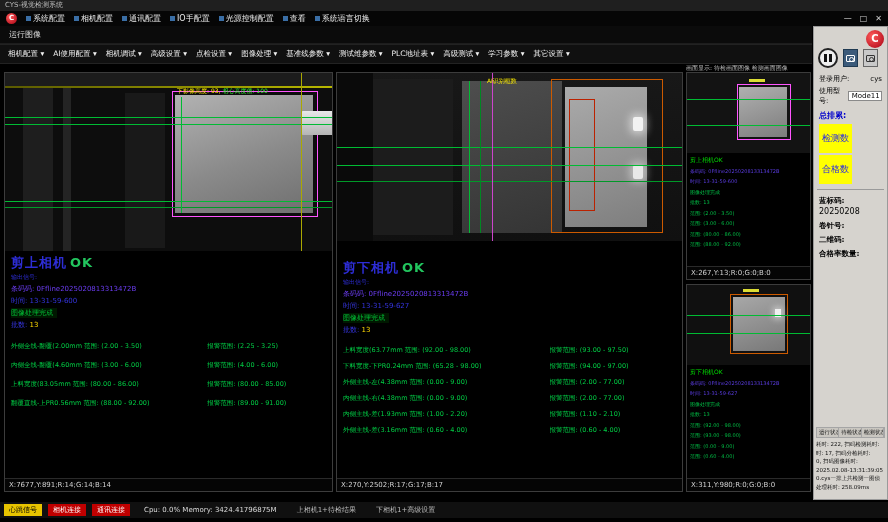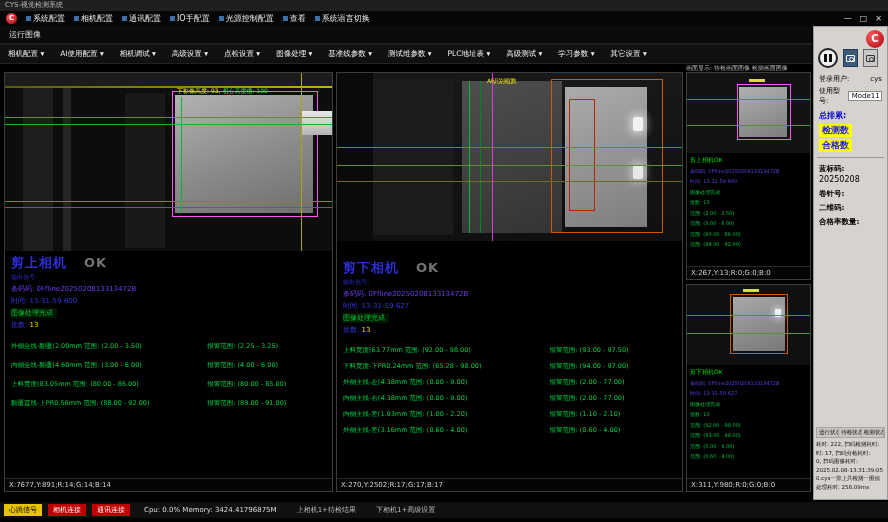--- a/index.html
+++ b/index.html
@@ -17,32 +17,32 @@
           background:radial-gradient(circle at 35% 35%, #ff5a5a, #a80012);
           color:#fff; font-size:7px; line-height:11px; text-align:center; font-weight:bold; }
   .menu-item { display:flex; align-items:center; gap:2px; white-space:nowrap; cursor:default; }
   .mi { width:5px; height:5px; background:#3a6ea5; display:inline-block; }
   .win-controls { margin-left:auto; display:flex; gap:8px; color:#cfcfcf; font-size:8px; }
   .tabrow { position:absolute; left:0; top:26px; width:812px; height:18px; background:#0b0b0b;
             border-bottom:1px solid #1d1d1d; color:#dcdcdc; font-size:8px;
             display:flex; align-items:center; padding-left:9px; }
   .toolbar { position:absolute; left:0; top:44px; width:812px; height:20px; background:#101010;
              border-top:1px solid #222; border-bottom:1px solid #222;
-             display:flex; align-items:center; gap:16px; padding:0 8px; color:#f2f2f2;
+             display:flex; align-items:center; gap:9px; padding:0 8px; color:#f2f2f2;
              font-size:7.5px; white-space:nowrap; }
 
   
   .panel { position:absolute; background:#000; border:1px solid #3c3c3c; }
   .img { position:relative; width:100%; overflow:hidden; background:#0d0d0d; }
   .coordbar { position:absolute; left:0; bottom:0; width:100%; height:13px; background:#050505;
               border-top:1px solid #2a2a2a; color:#d2d2d2; font-size:7px; line-height:12px; padding-left:4px; }
   .txt { padding:3px 6px 0 6px; }
   .result { font-size:13px; font-weight:bold; letter-spacing:1px; }
   .result .nm { color:#2d2dd6; }
-  .result .ok { color:#737373; margin-left:17px;text-align:center; }
+  .result .ok { color:#22c55e; margin-left:3px;text-align:center; }
   .sig { color:#2d2dd6; font-size:6px; margin-top:1px; }
   .bc  { color:#6a3cf0; font-size:7px; margin-top:2px; }
   .tm  { color:#3535e0; font-size:7px; margin-top:2px; }
   .st  { color:#00c236; font-size:7px; margin-top:2px; background:rgba(0,70,0,.35); width:fit-content; padding-right:4px; }
   .bt  { font-size:7px; margin-top:2px; }
   .bt .bl { color:#3535e0; } .bt .bv { color:#ffd900; }
   .meas { margin-top:7px; }
   .mrow { display:flex; font-size:6.5px; color:#00cc44;gap:39px; }
   .mrow.h19 { line-height:19px; } .mrow.h16 { line-height:16px; }
   .mtext { width:57%; white-space:nowrap; overflow:hidden; }
@@ -70,22 +70,22 @@
   .tool-btn { width:15px; height:18px; border:1px solid #666; display:flex; align-items:center; justify-content:center; }
   .tool-btn.sel { background:#3b5a7a; border-color:#203a52; }
   .tool-btn.plain { background:#c9c9c9; }
   .cam { width:9px; height:7px; border:1px solid #fff; border-radius:1px; position:relative; }
   .cam::after { content:""; position:absolute; left:2px; top:1px; width:3px; height:3px; border:1px solid #fff; border-radius:50%; }
   .cam.dark { border-color:#333; } .cam.dark::after { border-color:#333; }
   .side-body { position:absolute; left:0; top:46px; right:0; }
   .frow { display:flex; justify-content:space-between; align-items:center; padding:1px 5px; font-size:7px; }
   .fval.box { background:#fff; border:1px solid #8a8a8a; padding:0 3px; min-width:32px; text-align:center; }
   .total { color:#0000cc; font-weight:bold; padding:3px 5px 1px; font-size:8px; }
-  .hl { margin:2px 5px 0; background:#ffff00; color:#2222ee; font-size:9px; font-weight:bold;
-        width:fit-content; padding:0 3px; }
+  .hl { margin:2px 5px 0; background:#ffff00; color:#2222ee; font-size:9px; font-weight:normal;
+        width:fit-content; padding:8px 3px; }
   .sep { border-top:1px solid #9a9a9a; margin:5px 3px 2px; }
   .blabel { font-weight:bold; padding:4px 5px 0; font-size:7.5px; }
   .bval { padding:1px 5px; font-size:8px; }
   .stats { position:absolute; left:2px; right:2px; bottom:8px; font-size:5.5px; color:#111; }
   .stats-head { display:flex; border:1px solid #a5a5a5; background:#c9c6c0; margin-bottom:2px; }
   .stats-head span { padding:1px 2px; border-right:1px solid #a5a5a5; white-space:nowrap; overflow:hidden; }
   .sline { line-height:8.5px; white-space:nowrap; overflow:hidden; }
 
   
   .statusbar { position:absolute; left:0; top:502px; width:888px; height:16px; background:#101010;

